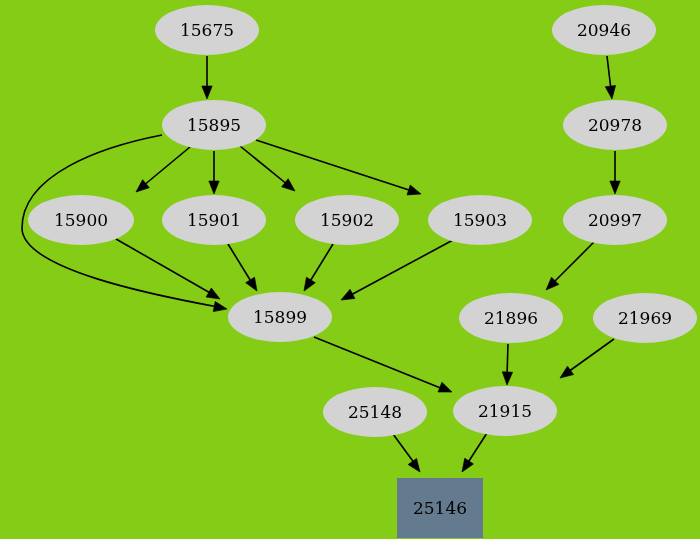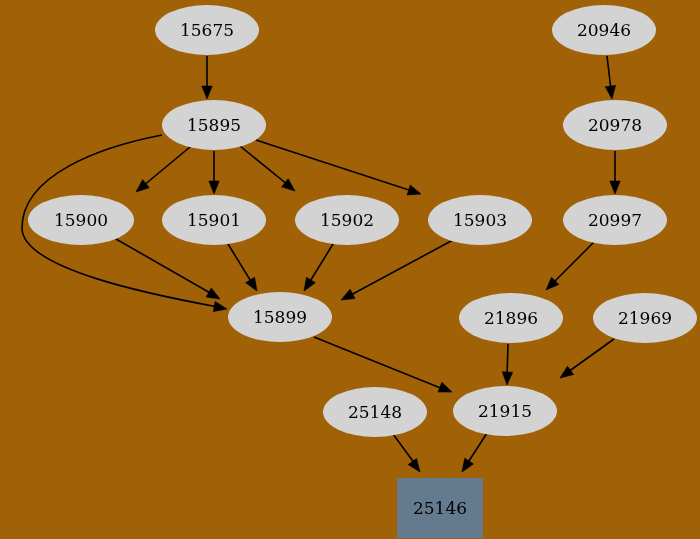--- a/index.html
+++ b/index.html
@@ -7,21 +7,21 @@
     padding: 0;
     background: #ffffff;
   }
   body {
     font-family: "DejaVu Serif", "Liberation Serif", serif;
   }
   #graph-canvas {
     position: relative;
     width: 700px;
     height: 539px;
-    background: #a16207;
+    background: #84cc16;
     overflow: hidden;
   }
   #graph-svg {
     position: absolute;
     left: 0;
     top: 0;
     width: 700px;
     height: 539px;
   }
   .node-label {

